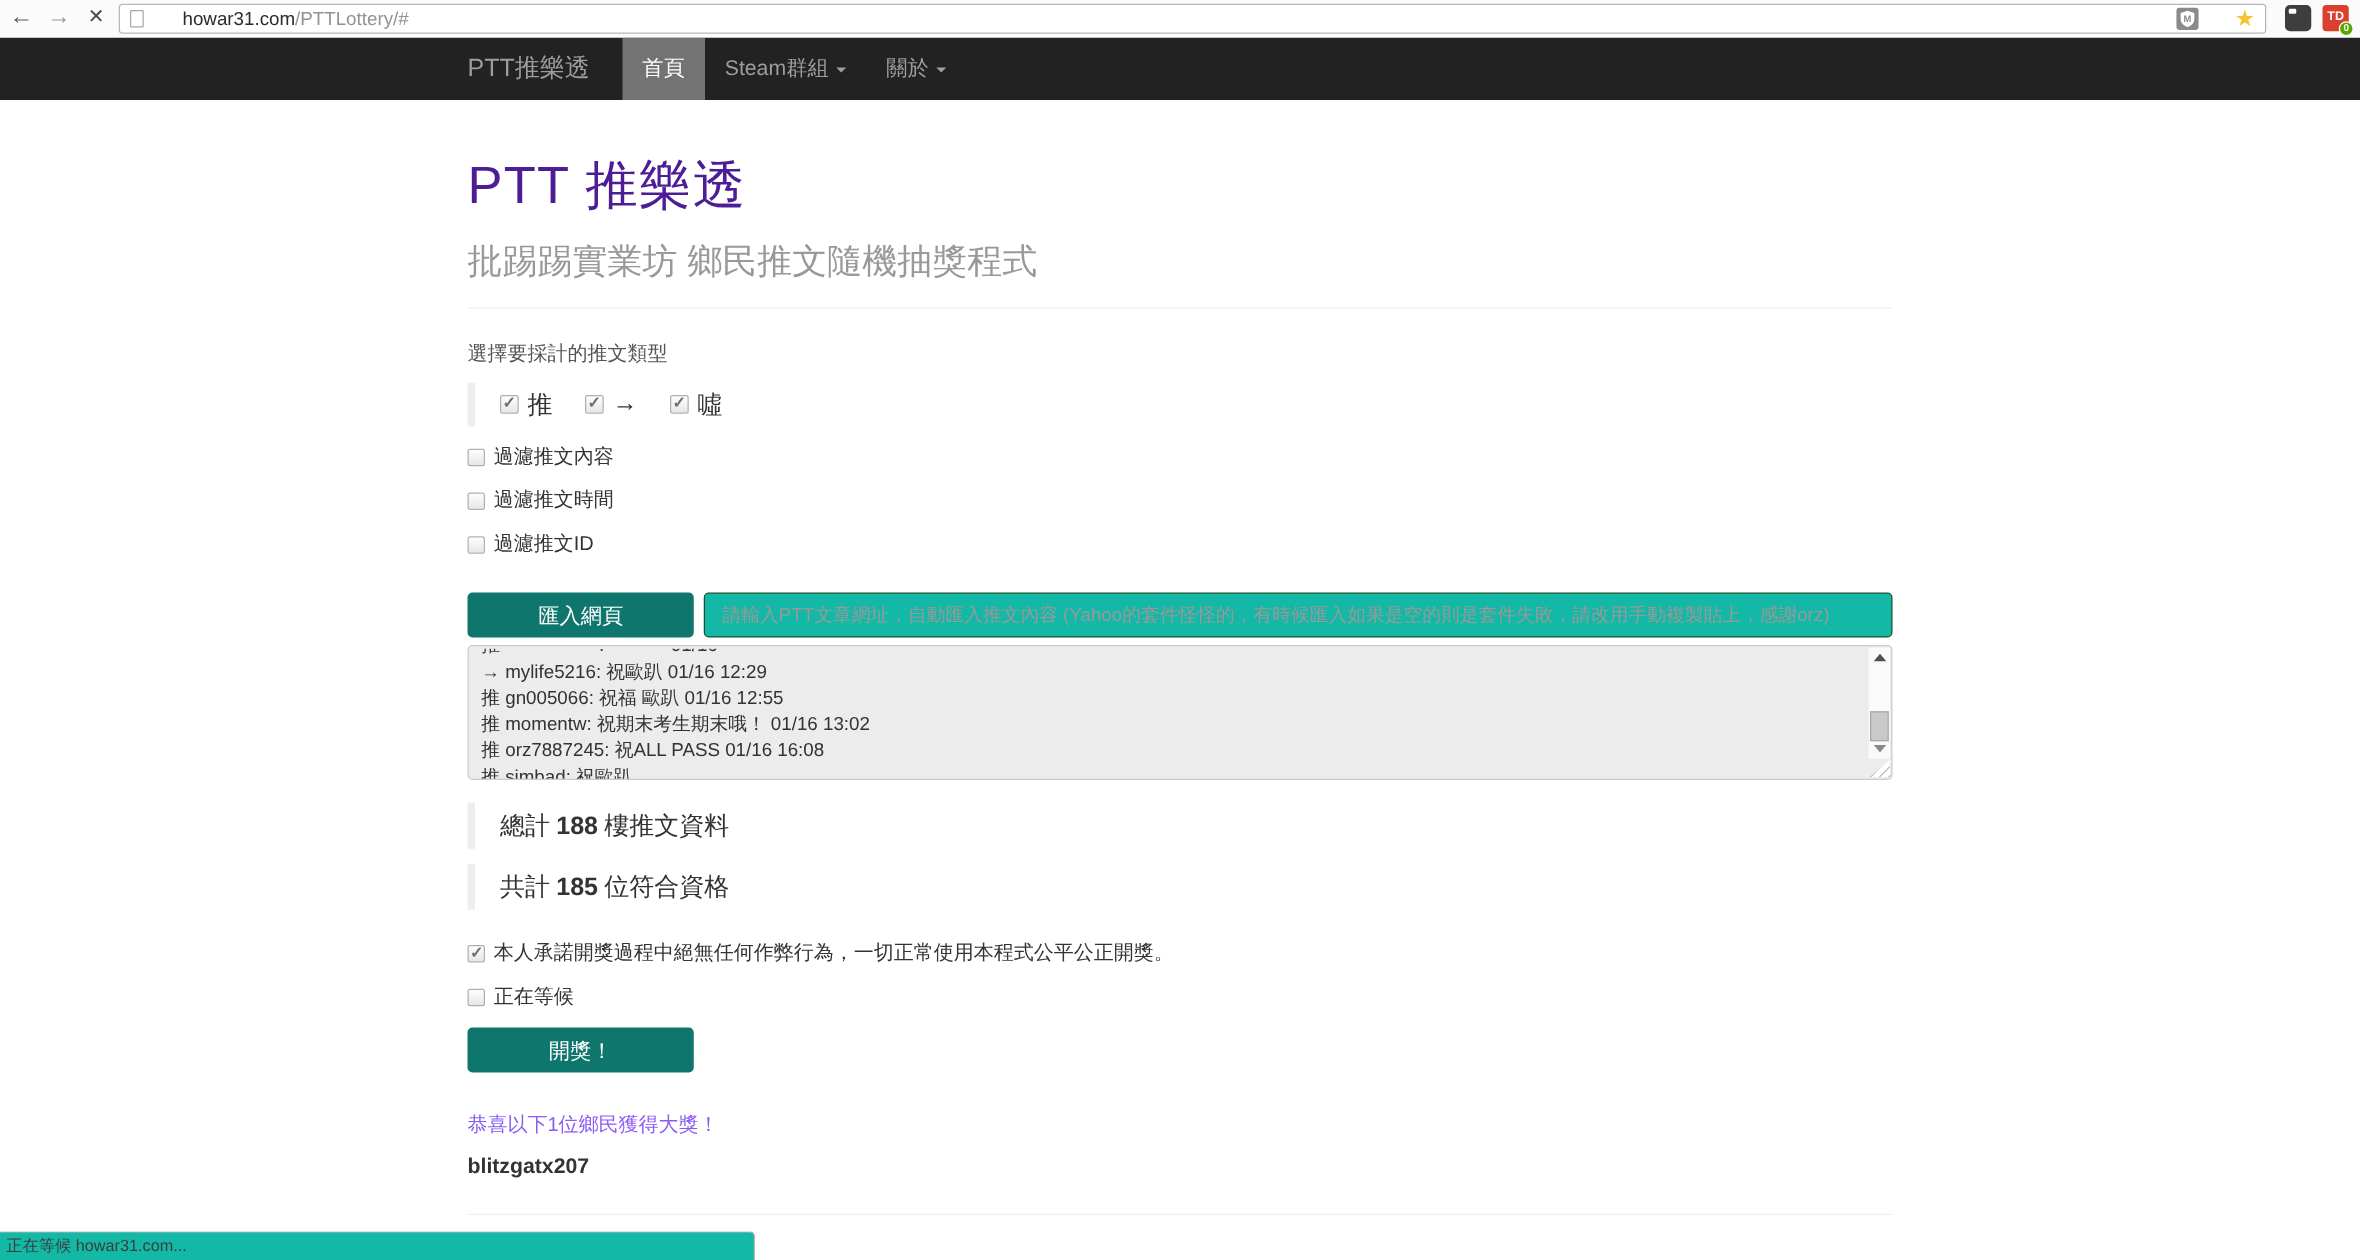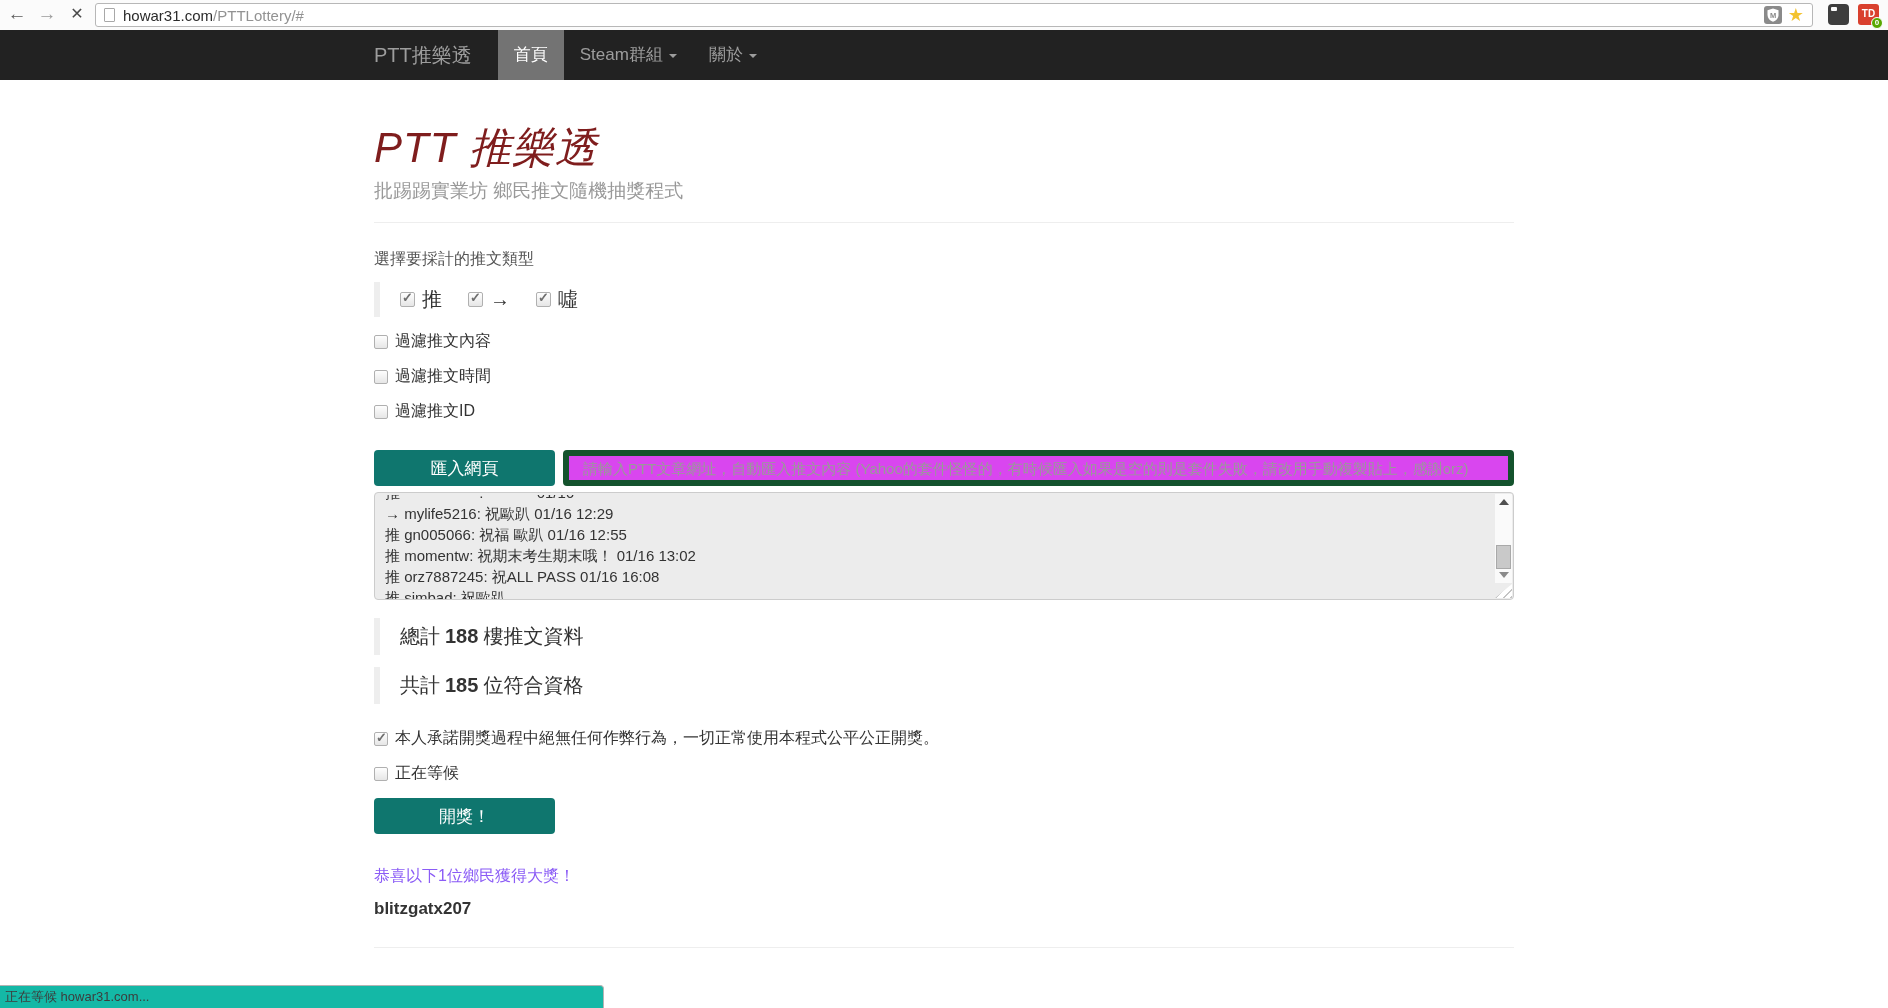--- a/index.html
+++ b/index.html
@@ -11,21 +11,21 @@
 
   
   .chrome { position:relative; height:30px; background:#fbfbfb; }
   .nav-btn { position:absolute; top:0; height:30px; line-height:28px; font-size:19px; text-align:center; width:26px; cursor:pointer; }
   .btn-back    { left:4px;  color:#5a5a5a; }
   .btn-forward { left:34px; color:#9a9a9a; }
   .btn-stop    { left:64px; color:#4a4a4a; font-size:16px; }
   .omnibox {
     position:absolute; left:95px; top:3px; width:1718px; height:24px;
     background:#fff; border:1px solid #b7b7b7; border-radius:3px;
-    display:flex; align-items:center; padding:0 8px; cursor:text;
+    display:flex; align-items:center; padding:0 8px; cursor:text;gap:23px;
   }
   .doc-icon { width:11px; height:14px; border:1px solid #a8a8a8; border-radius:1px; background:#fff; margin-right:8px; flex:none; }
   .url { font-size:15px; white-space:nowrap; }
   .url-host { color:#2b2b2b; }
   .url-path { color:#929292; }
   .omni-spacer { flex:1; }
   .shield-icon { width:18px; height:18px; margin-right:6px; flex:none; cursor:pointer; }
   .star-icon { color:#f3c330; font-size:18px; line-height:18px; flex:none; cursor:pointer; }
   .ext-icon { position:absolute; top:4px; width:21px; height:21px; border-radius:4px; cursor:pointer; }
   .evernote { left:1828px; background:#3e3e3e; }
@@ -40,22 +40,22 @@
   .navbar { height:50px; background:#222; }
   .navbar-inner { width:1170px; margin:0 auto; padding:0 15px; display:flex; align-items:stretch; height:50px; }
   .brand { color:#9d9d9d; font-size:20px; line-height:50px; padding-right:26px; cursor:pointer; }
   .nav-item { color:#9d9d9d; font-size:17px; line-height:50px; padding:0 16px; cursor:pointer; white-space:nowrap; }
   .nav-item.active { color:#fff; background:#737373; }
   .caret { display:inline-block; width:0; height:0; border-left:4px solid transparent; border-right:4px solid transparent; border-top:4px solid #9d9d9d; margin-left:6px; vertical-align:middle; }
 
   
   .container { width:1140px; margin:0 auto; padding-top:40px; }
   .page-header { padding-bottom:18px; border-bottom:1px solid #eee; margin-bottom:26px; }
-  h1.title { font-size:42px; font-weight:500; color:#7f1d1d; margin:0; letter-spacing:1px;font-style:italic; }
-  .subtitle { font-size:19px; color:#999; margin-top:2px; font-weight:400; }
+  h1.title { font-size:42px; font-weight:500; color:#4c1d95; margin:0; letter-spacing:1px; }
+  .subtitle { font-size:28px; color:#999; margin-top:14px; font-weight:400; }
 
   .filter-label { font-size:16px; color:#555; }
 
   input[type=checkbox] {
     -webkit-appearance:none; appearance:none; width:14px; height:14px;
     border:1px solid #b0b0b0; border-radius:2px; background:linear-gradient(#fefefe,#e6e6e6);
     position:relative; vertical-align:-2px; margin:0 7px 0 0; cursor:pointer; flex:none;
   }
   input[type=checkbox]:checked::after {
     content:"\2713"; position:absolute; left:1px; top:-3px; font-size:13px; color:#6f6f6f; font-weight:bold;
@@ -63,21 +63,21 @@
 
   .push-row { border-left:6px solid #eee; padding:4px 0 4px 20px; margin:12px 0 6px; display:flex; align-items:center; }
   .push-opt { display:flex; align-items:center; margin-right:26px; font-size:20px; color:#333; cursor:pointer; }
   .push-opt input { width:15px; height:15px; }
 
   .opt-row { display:flex; align-items:center; font-size:16px; color:#333; margin:14px 0; cursor:pointer; }
 
   .import-row { display:flex; margin-top:28px; }
   .btn { display:block; width:181px; height:36px; background:#0f766e; border:none; border-radius:4px; color:#fff; font-size:17px; font-family:inherit; cursor:pointer; }
   .import-input {
-    flex:1; margin-left:8px; height:36px; background:#d946ef; border:6px solid #14532d; border-radius:4px;
+    flex:1; margin-left:8px; height:36px; background:#14b8a6; border:1px solid #14532d; border-radius:4px;
     padding:0 14px; font-size:15px; font-family:inherit; color:#333;
   }
   .import-input::placeholder { color:#999; opacity:1; }
 
   .ta {
     position:relative; margin-top:6px; height:108px; background:#ececec; border:1px solid #ccc; border-radius:4px;
     overflow:hidden; font-size:15px; color:#333; cursor:text;
   }
   .ta-lines { padding:2px 28px 0 10px; line-height:21px; white-space:nowrap; }
   .ta-clip { height:8px; overflow:hidden; }

